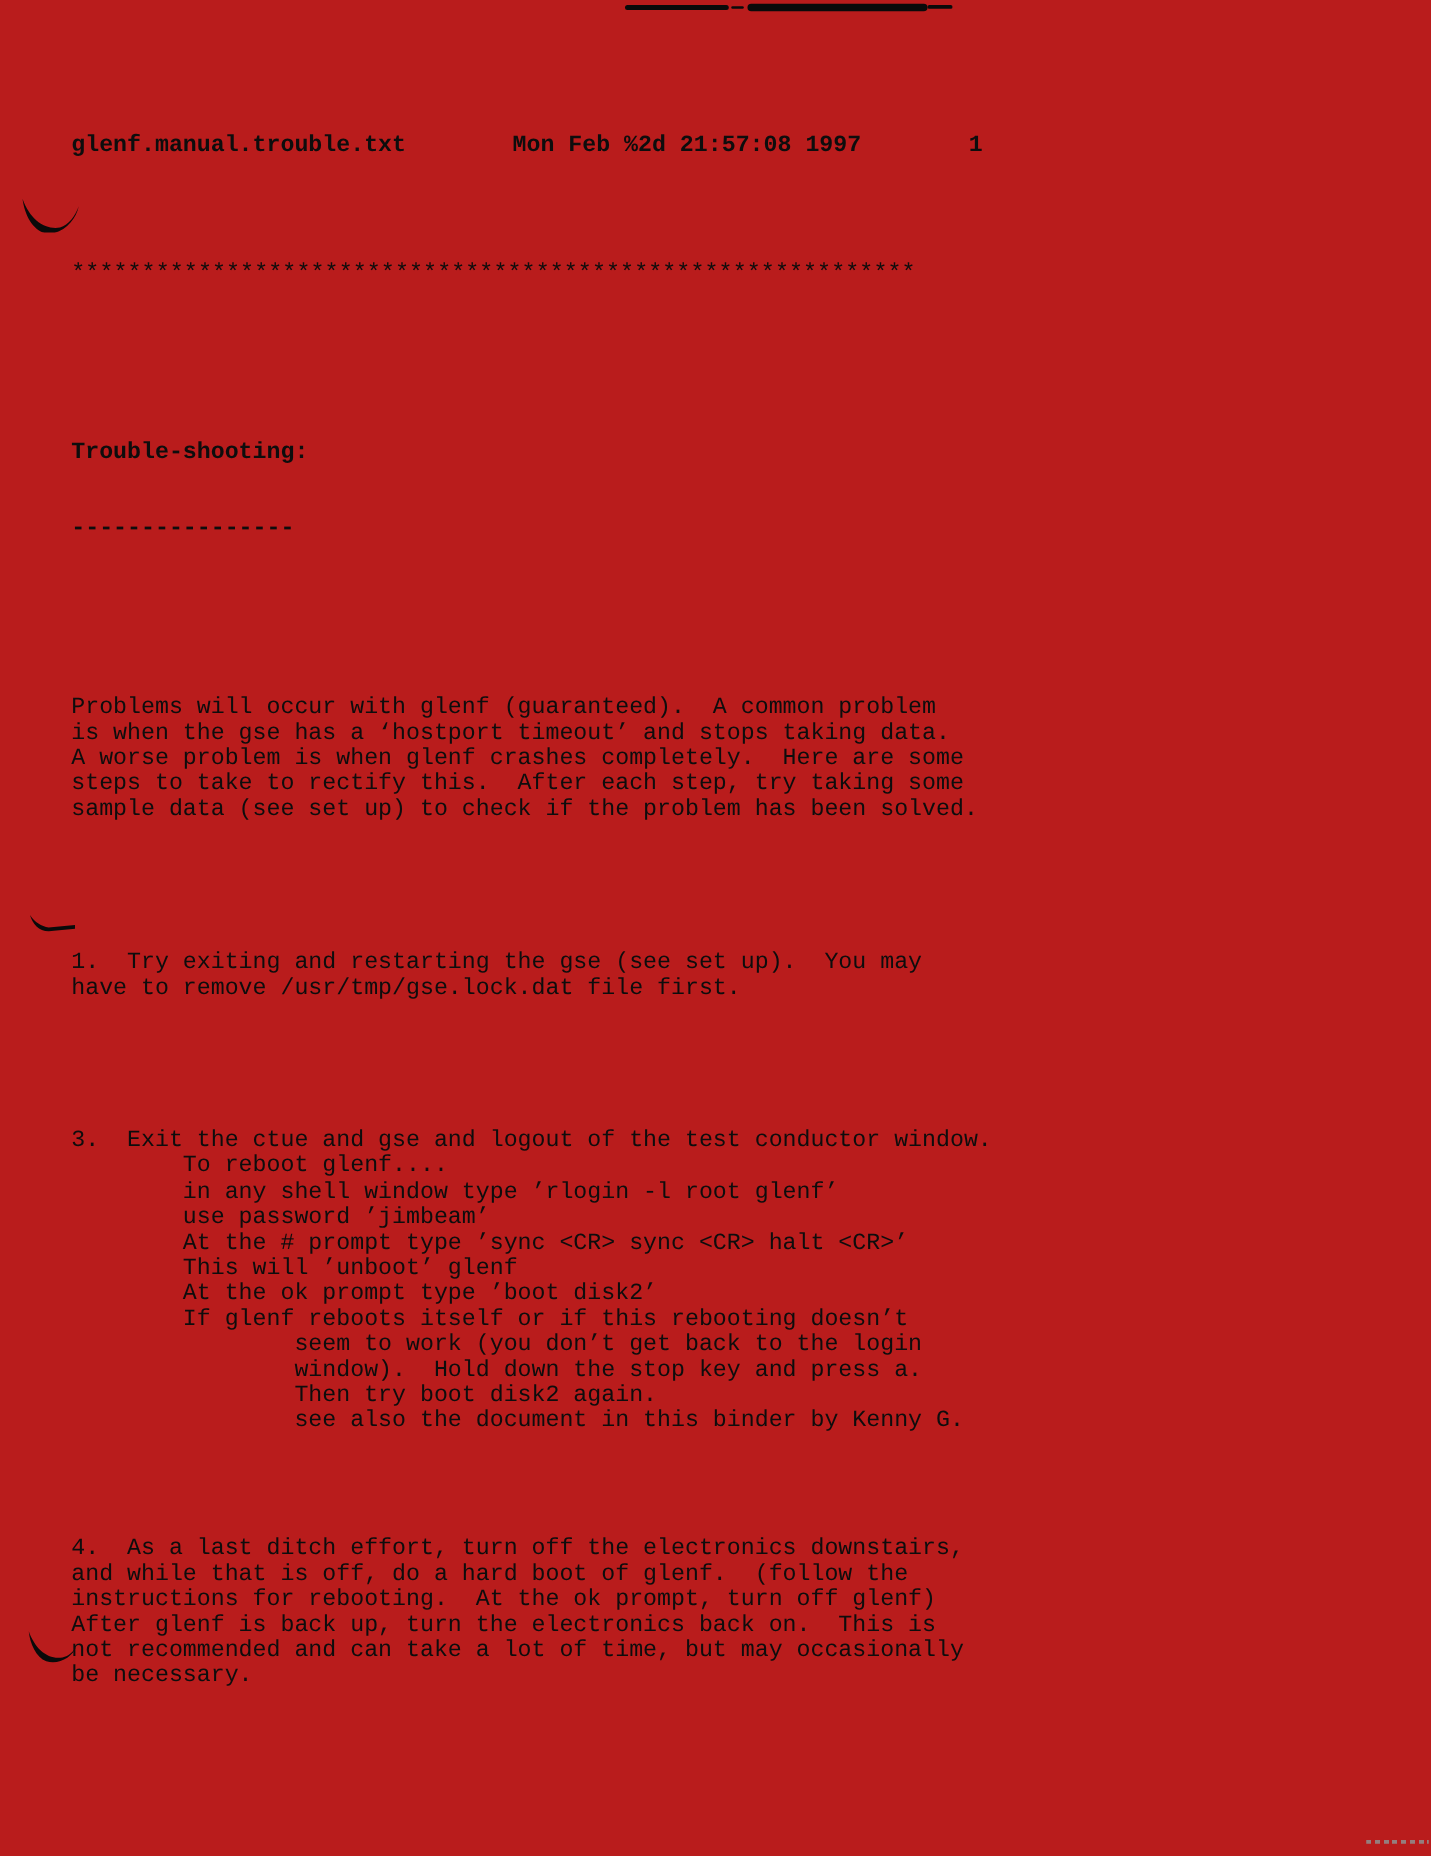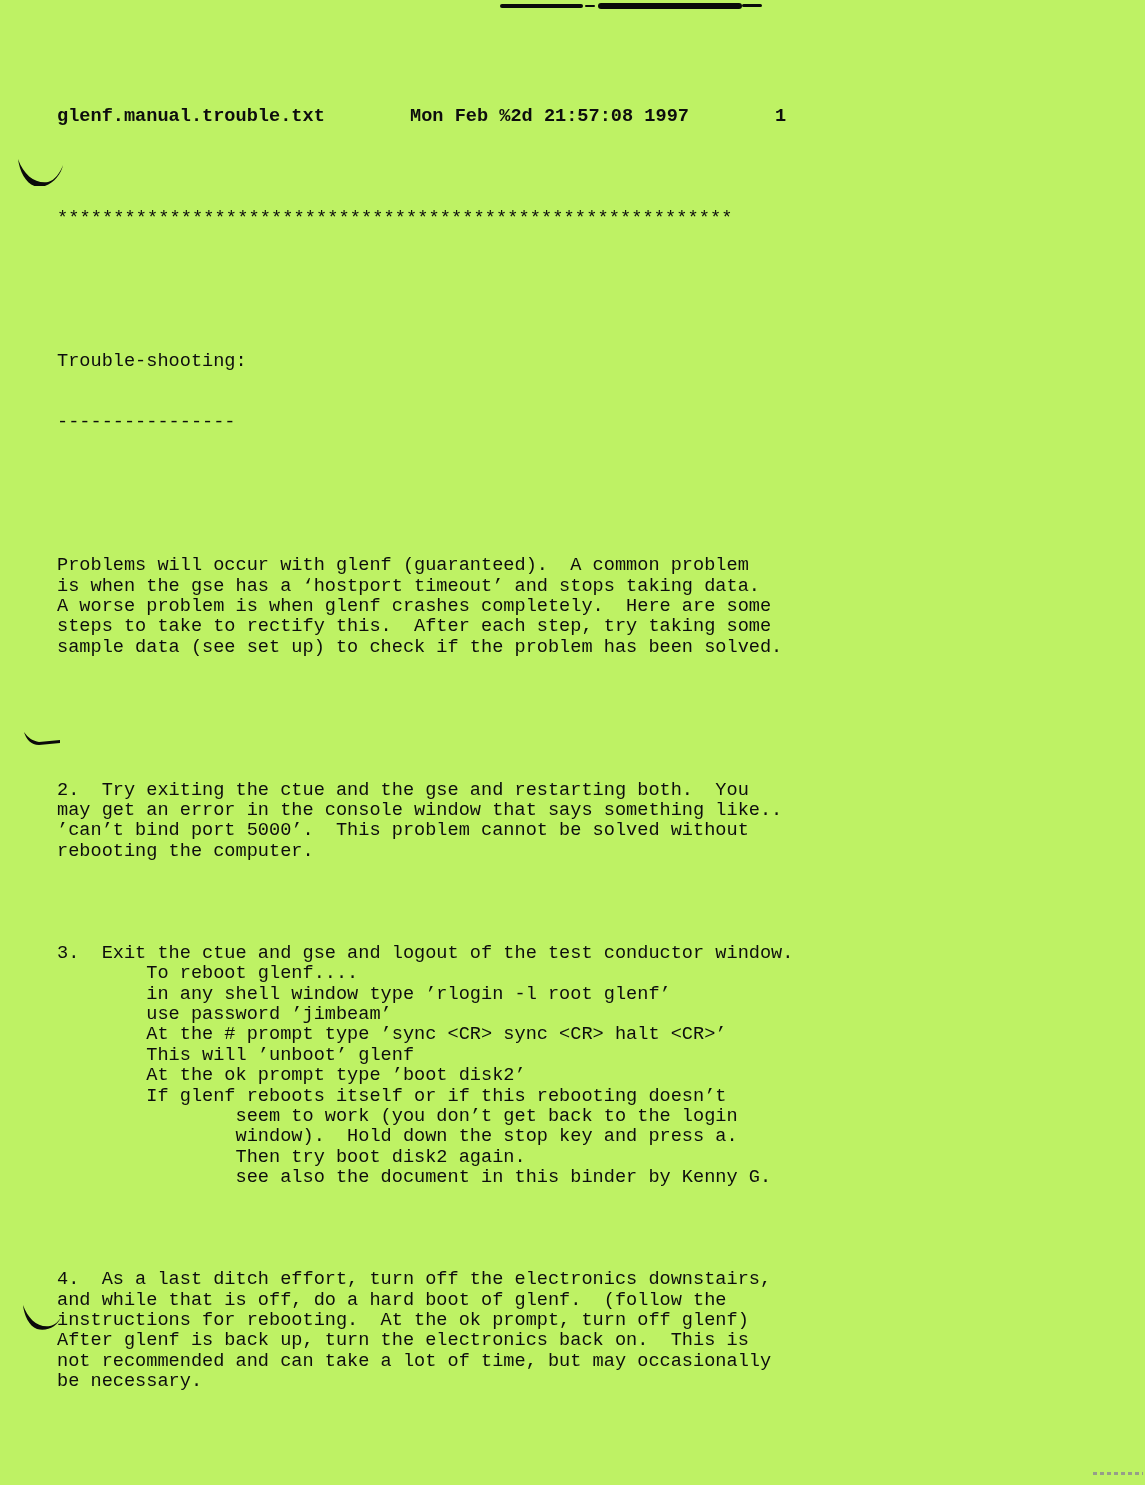--- a/index.html
+++ b/index.html
@@ -4,21 +4,21 @@
 <style>
   html, body {
     margin: 0;
     padding: 0;
     background: #e8e8e8;
   }
   .sheet {
     position: relative;
     width: 1145px;
     height: 1485px;
-    background: #bef264;
+    background: #b91c1c;
     overflow: hidden;
     font-family: "Liberation Mono", "DejaVu Sans Mono", monospace;
     color: #0d0d0d;
   }
   .doc {
     position: absolute;
     left: 57px;
     top: 46px;
     width: 820px;
     font-size: 18.6px;
@@ -47,20 +47,21 @@
   }
   .hdr-filename { left: 0; }
   .hdr-datetime { left: 353px; }
   .hdr-page     { left: 718px; }
   .sep {
     font-weight: 700;
     letter-spacing: 0.1px;
   }
   .title-block div {
     line-height: 20.4px;
+    font-weight: bold;
   }
   
   .mark {
     position: absolute;
     pointer-events: none;
   }
   .mark path, .mark rect { fill: #0a0a0a; }
   .streak-light { fill: #8d8d8d; }
   .dash-artifact {
     position: absolute;
@@ -113,25 +114,23 @@
       <div>----------------</div>
     </div>
 
     <pre class="gap">Problems will occur with glenf (guaranteed).  A common problem
 is when the gse has a ‘hostport timeout’ and stops taking data.
 A worse problem is when glenf crashes completely.  Here are some
 steps to take to rectify this.  After each step, try taking some
 sample data (see set up) to check if the problem has been solved.</pre>
 
 
+    <pre class="gap">1.  Try exiting and restarting the gse (see set up).  You may
+have to remove /usr/tmp/gse.lock.dat file first.</pre>
 
-    <pre class="gap">2.  Try exiting the ctue and the gse and restarting both.  You
-may get an error in the console window that says something like..
-’can’t bind port 5000’.  This problem cannot be solved without
-rebooting the computer.</pre>
 
     <pre class="gap">3.  Exit the ctue and gse and logout of the test conductor window.
         To reboot glenf....
         in any shell window type ’rlogin -l root glenf’
         use password ’jimbeam’
         At the # prompt type ’sync &lt;CR&gt; sync &lt;CR&gt; halt &lt;CR&gt;’
         This will ’unboot’ glenf
         At the ok prompt type ’boot disk2’
         If glenf reboots itself or if this rebooting doesn’t
                 seem to work (you don’t get back to the login

